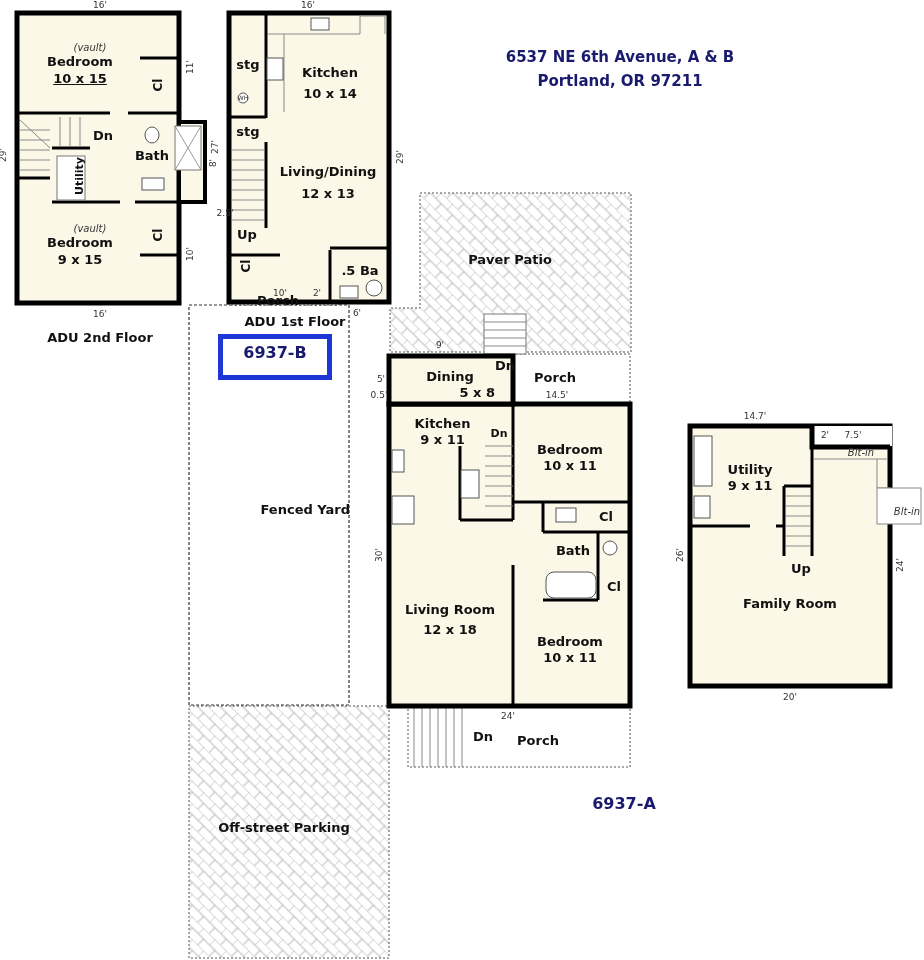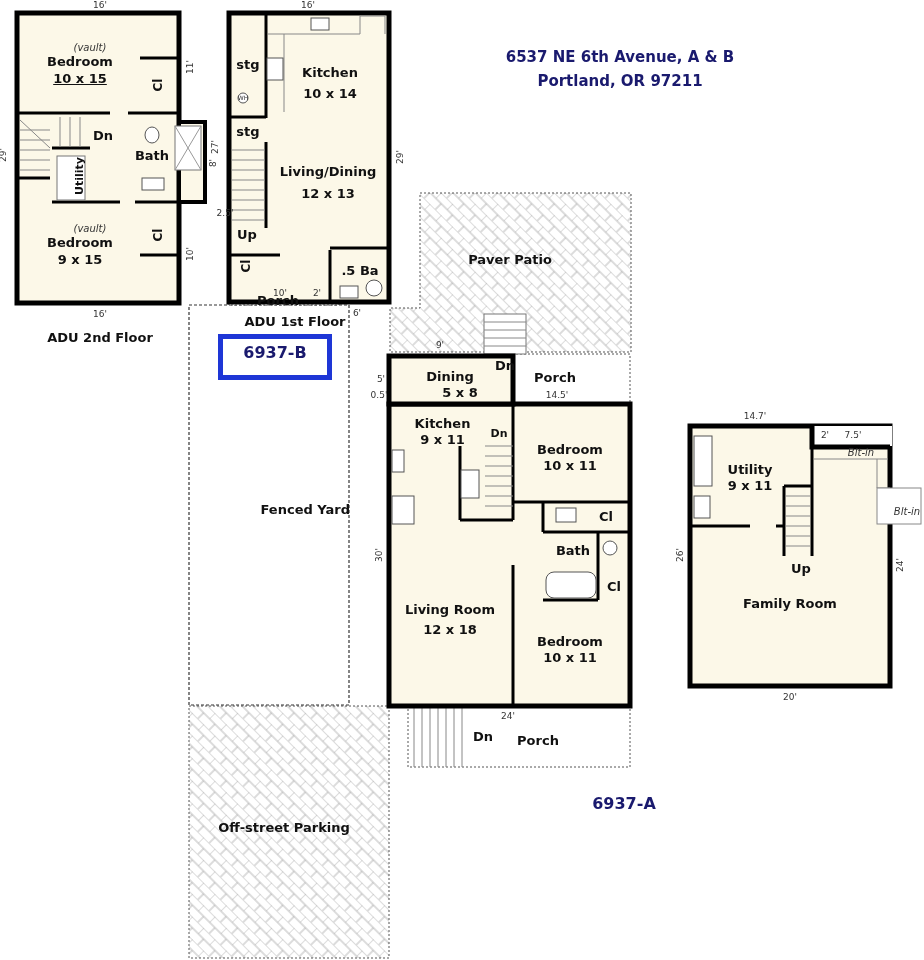--- a/index.html
+++ b/index.html
@@ -126,21 +126,21 @@
 
 <div class="badge"></div>
 <div class="lbl unit" style="left:218px;top:343px;width:114px;">6937-B</div>
 <div class="lbl unit" style="left:564px;top:794px;width:120px;">6937-A</div>
 
 <div class="lbl room" style="left:190px;top:500px;width:160px;text-align:right;">Fenced Yard</div>
 <div class="lbl room" style="left:440px;top:250px;width:140px;">Paver Patio</div>
 <div class="lbl room" style="left:189px;top:818px;width:190px;">Off-street Parking</div>
 
 <div class="lbl room" style="left:395px;top:367px;width:110px;">Dining</div>
-<div class="lbl room" style="left:405px;top:383px;width:110px;">5 x 8</div>
+<div class="lbl room" style="left:385px;top:383px;width:110px;text-align:right;">5 x 8</div>
 <div class="lbl room" style="left:400px;top:414px;width:85px;">Kitchen</div>
 <div class="lbl room" style="left:400px;top:430px;width:85px;">9 x 11</div>
 <div class="lbl room" style="left:520px;top:440px;width:100px;">Bedroom</div>
 <div class="lbl room" style="left:520px;top:456px;width:100px;">10 x 11</div>
 <div class="lbl room" style="left:548px;top:541px;width:50px;">Bath</div>
 <div class="lbl room" style="left:395px;top:600px;width:110px;">Living Room</div>
 <div class="lbl room" style="left:395px;top:620px;width:110px;">12 x 18</div>
 <div class="lbl room" style="left:520px;top:632px;width:100px;">Bedroom</div>
 <div class="lbl room" style="left:520px;top:648px;width:100px;">10 x 11</div>
 <div class="lbl room" style="left:592px;top:507px;width:28px;">Cl</div>

